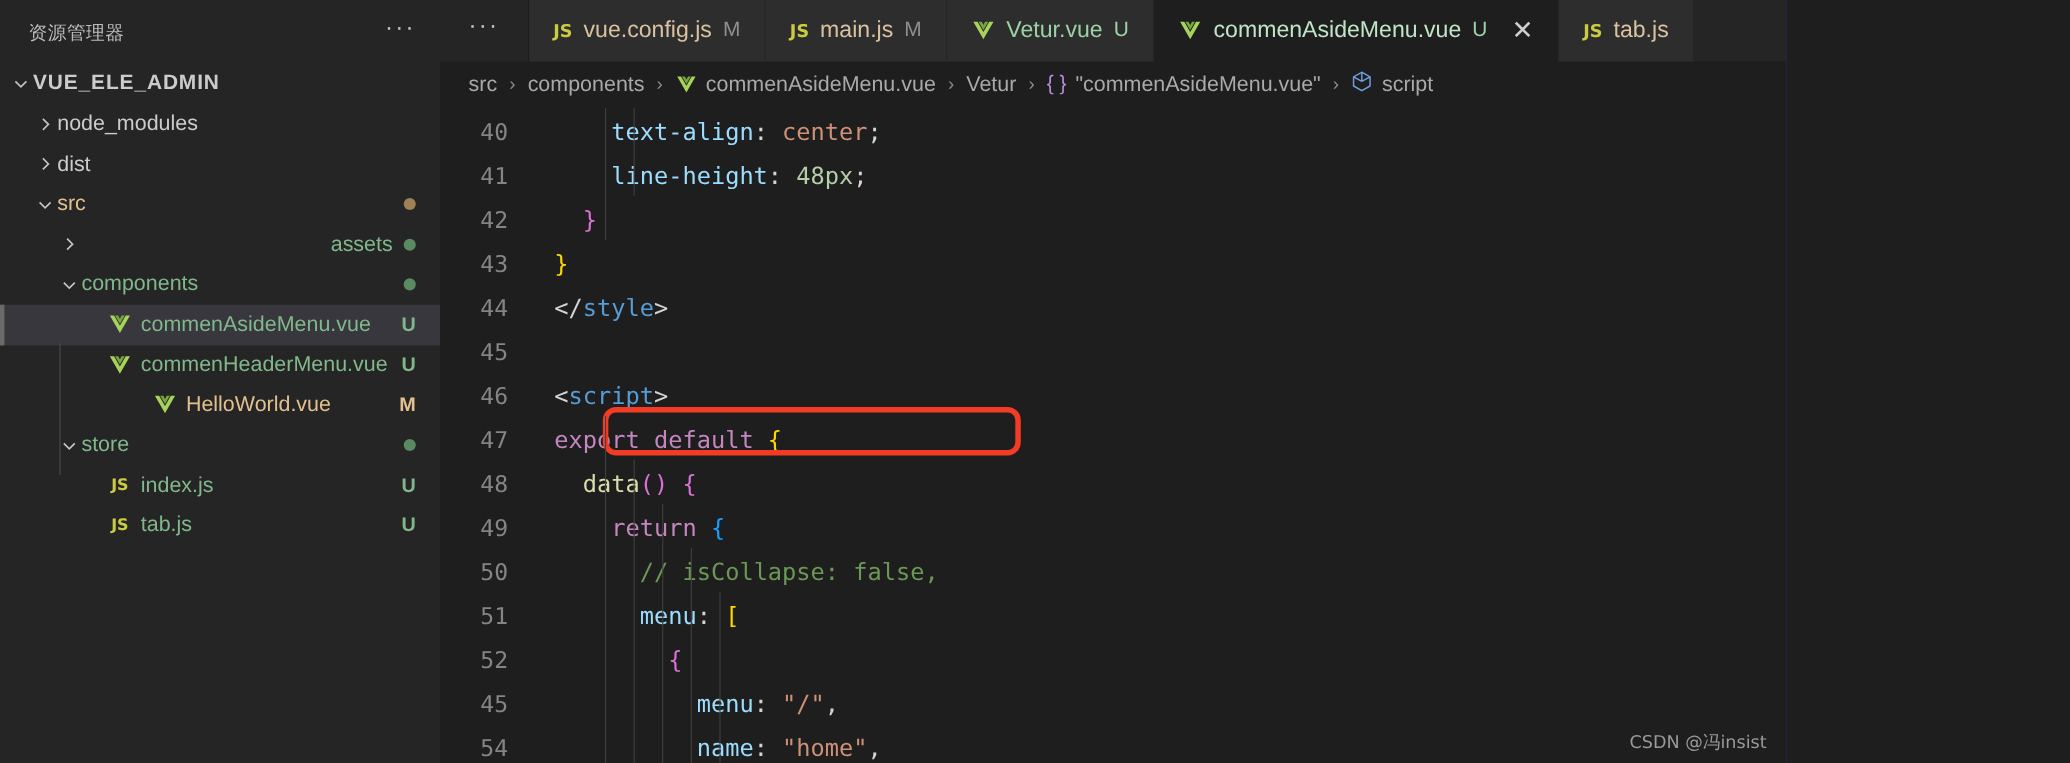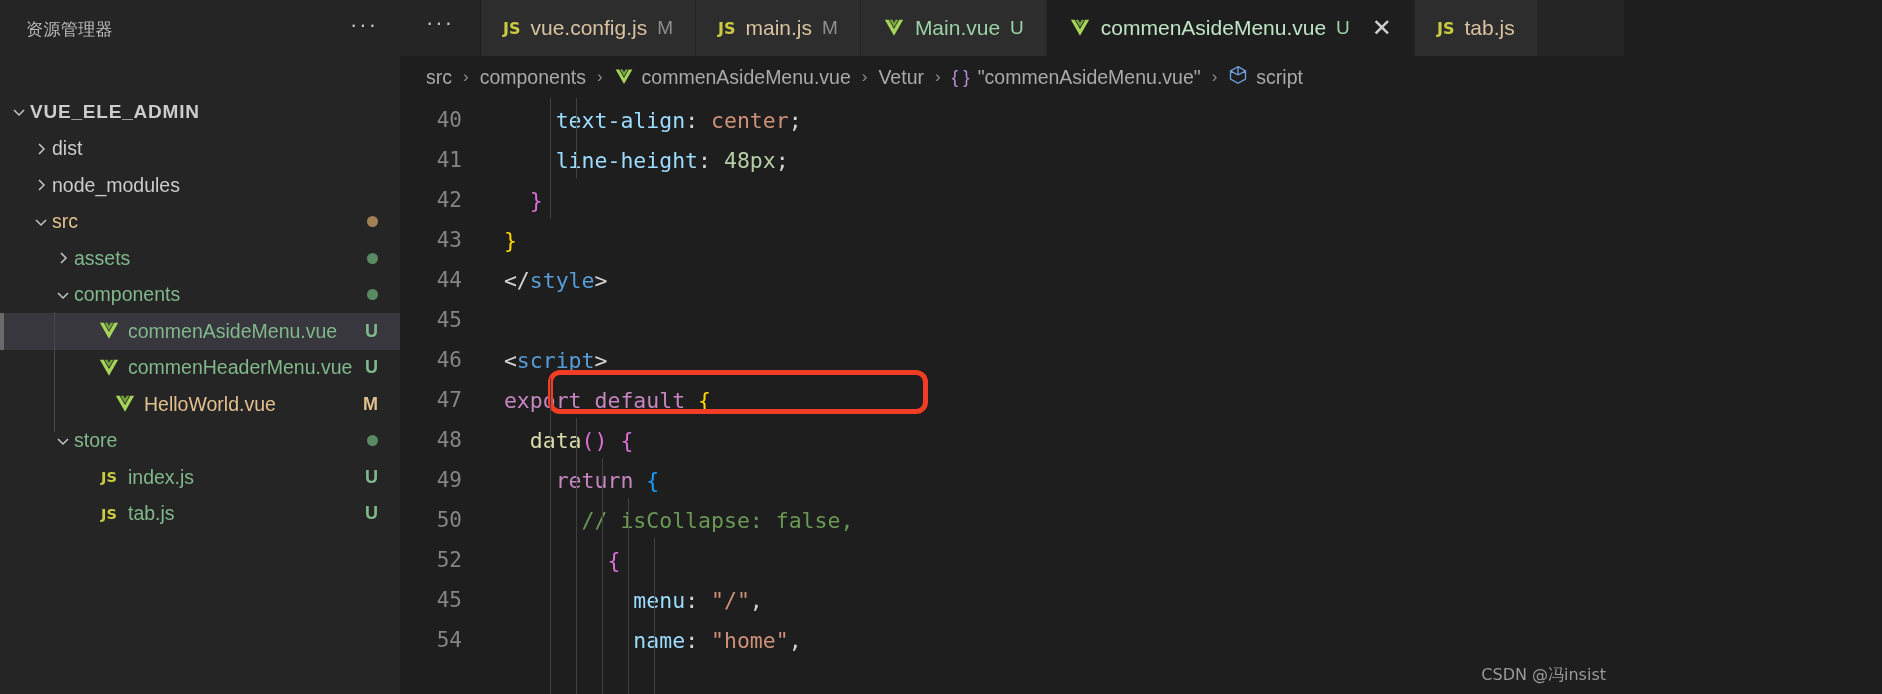--- a/index.html
+++ b/index.html
@@ -38,21 +38,21 @@
     letter-spacing: 0.4px;
     font-family: "DejaVu Sans", "Liberation Sans", sans-serif;
   }
   .sidebar-more {
     color: #c5c5c5;
     font-size: 22px;
     line-height: 10px;
     letter-spacing: 2px;
     padding-bottom: 8px;
   }
-  .tree { padding-top: 0px; margin-top: 36px; }
+  .tree { padding-top: 0px; }
   .row {
     height: 36.5px;
     display: flex;
     align-items: center;
     position: relative;
     padding-right: 22px;
     font-size: 19.5px;
     white-space: nowrap;
   }
   .row.selected {
@@ -249,40 +249,40 @@
         </span>
         <span class="root-label">VUE_ELE_ADMIN</span>
       </div>
       <div id="tree-rows">
           <div class="row" style="padding-left: 30px;">
             <span class="twisty">
               <svg width="16" height="16" viewBox="0 0 16 16">
                 <path d="M6 3 L11 8 L6 13" fill="none" stroke="#c5c5c5" stroke-width="1.5"></path>
               </svg>
             </span>
+            <span class="row-label" style="color:#cccccc">node_modules</span>
+          </div>
+          <div class="row" style="padding-left: 30px;">
+            <span class="twisty">
+              <svg width="16" height="16" viewBox="0 0 16 16">
+                <path d="M6 3 L11 8 L6 13" fill="none" stroke="#c5c5c5" stroke-width="1.5"></path>
+              </svg>
+            </span>
             <span class="row-label" style="color:#cccccc">dist</span>
-          </div>
-          <div class="row" style="padding-left: 30px;">
-            <span class="twisty">
-              <svg width="16" height="16" viewBox="0 0 16 16">
-                <path d="M6 3 L11 8 L6 13" fill="none" stroke="#c5c5c5" stroke-width="1.5"></path>
-              </svg>
-            </span>
-            <span class="row-label" style="color:#cccccc">node_modules</span>
           </div>
           <div class="row" style="padding-left: 30px;">
             <span class="twisty">
               <svg width="16" height="16" viewBox="0 0 16 16">
                 <path d="M3 6 L8 11 L13 6" fill="none" stroke="#c5c5c5" stroke-width="1.5"></path>
               </svg>
             </span>
             <span class="row-label" style="color:#e2c08d">src</span>
             <span class="dot" style="background:#a08055"></span>
           </div>
-          <div class="row" style="padding-left: 52px;">
+          <div class="row" style="padding-left: 52px; text-align: right;">
             <span class="twisty">
               <svg width="16" height="16" viewBox="0 0 16 16">
                 <path d="M6 3 L11 8 L6 13" fill="none" stroke="#c5c5c5" stroke-width="1.5"></path>
               </svg>
             </span>
             <span class="row-label" style="color:#81b88b">assets</span>
             <span class="dot" style="background:#5a8a62"></span>
           </div>
           <div class="row" style="padding-left: 52px;">
             <span class="twisty">
@@ -308,21 +308,21 @@
             <span class="twisty"></span>
             <span class="icon-vue">
               <svg width="22" height="22" viewBox="0 0 24 24">
                 <path d="M2 3h4.2L12 13.2 17.8 3H22L12 20.5z" fill="#a6d35a"></path>
                 <path d="M7.2 3h3.1L12 6.2 13.7 3h3.1L12 11.3z" fill="#79a63f"></path>
               </svg>
             </span>
             <span class="row-label" style="color:#81b88b">commenHeaderMenu.vue</span>
             <span class="row-badge" style="color:#81b88b">U</span>
           </div>
-          <div class="row" style="padding-left: 90px;">
+          <div class="row" style="padding-left: 115px;">
             <span class="twisty"></span>
             <span class="icon-vue">
               <svg width="22" height="22" viewBox="0 0 24 24">
                 <path d="M2 3h4.2L12 13.2 17.8 3H22L12 20.5z" fill="#a6d35a"></path>
                 <path d="M7.2 3h3.1L12 6.2 13.7 3h3.1L12 11.3z" fill="#79a63f"></path>
               </svg>
             </span>
             <span class="row-label" style="color:#e2c08d">HelloWorld.vue</span>
             <span class="row-badge" style="color:#e2c08d">M</span>
           </div>
@@ -369,21 +369,21 @@
             <span class="tab-name-js">main.js</span>
             <span class="tab-badge" style="color:#8f8f8f">M</span>
           </div>
           <div class="tab">
             <span style="display:flex">
               <svg width="22" height="22" viewBox="0 0 24 24">
                 <path d="M2 3h4.2L12 13.2 17.8 3H22L12 20.5z" fill="#a6d35a"></path>
                 <path d="M7.2 3h3.1L12 6.2 13.7 3h3.1L12 11.3z" fill="#79a63f"></path>
               </svg>
             </span>
-            <span class="tab-name-vue">Main.vue</span>
+            <span class="tab-name-vue">Vetur.vue</span>
             <span class="tab-badge" style="color:#9cd1a6">U</span>
           </div>
           <div class="tab active">
             <span style="display:flex">
               <svg width="22" height="22" viewBox="0 0 24 24">
                 <path d="M2 3h4.2L12 13.2 17.8 3H22L12 20.5z" fill="#a6d35a"></path>
                 <path d="M7.2 3h3.1L12 6.2 13.7 3h3.1L12 11.3z" fill="#79a63f"></path>
               </svg>
             </span>
             <span class="tab-name-vue">commenAsideMenu.vue</span>
@@ -441,20 +441,21 @@
           <div class="code-line"><span class="gutter">41</span><span class="code-text"><span class="t-punc">      </span><span class="t-prop">line-height</span><span class="t-punc">: </span><span class="t-num">48px</span><span class="t-punc">;</span></span></div>
           <div class="code-line"><span class="gutter">42</span><span class="code-text"><span class="t-punc">    </span><span class="t-brace-p">}</span></span></div>
           <div class="code-line"><span class="gutter">43</span><span class="code-text"><span class="t-punc">  </span><span class="t-brace-y">}</span></span></div>
           <div class="code-line"><span class="gutter">44</span><span class="code-text"><span class="t-punc">  </span><span class="t-punc">&lt;/</span><span class="t-tag">style</span><span class="t-punc">&gt;</span></span></div>
           <div class="code-line"><span class="gutter">45</span><span class="code-text"></span></div>
           <div class="code-line"><span class="gutter">46</span><span class="code-text"><span class="t-punc">  </span><span class="t-punc">&lt;</span><span class="t-tag">script</span><span class="t-punc">&gt;</span></span></div>
           <div class="code-line"><span class="gutter">47</span><span class="code-text"><span class="t-punc">  </span><span class="t-kw">export default</span><span class="t-punc"> </span><span class="t-brace-y">{</span></span></div>
           <div class="code-line"><span class="gutter">48</span><span class="code-text"><span class="t-punc">    </span><span class="t-fn">data</span><span class="t-brace-p">()</span><span class="t-punc"> </span><span class="t-brace-p">{</span></span></div>
           <div class="code-line"><span class="gutter">49</span><span class="code-text"><span class="t-punc">      </span><span class="t-kw">return</span><span class="t-punc"> </span><span class="t-brace-b">{</span></span></div>
           <div class="code-line"><span class="gutter">50</span><span class="code-text"><span class="t-punc">        </span><span class="t-comment">// isCollapse: false,</span></span></div>
+          <div class="code-line"><span class="gutter">51</span><span class="code-text"><span class="t-punc">        </span><span class="t-prop">menu</span><span class="t-punc">: </span><span class="t-brace-y">[</span></span></div>
           <div class="code-line"><span class="gutter">52</span><span class="code-text"><span class="t-punc">          </span><span class="t-brace-p">{</span></span></div>
           <div class="code-line"><span class="gutter">45</span><span class="code-text"><span class="t-punc">            </span><span class="t-prop">menu</span><span class="t-punc">: </span><span class="t-val">"/"</span><span class="t-punc">,</span></span></div>
           <div class="code-line"><span class="gutter">54</span><span class="code-text"><span class="t-punc">            </span><span class="t-prop">name</span><span class="t-punc">: </span><span class="t-val">"home"</span><span class="t-punc">,</span></span></div>
         </div>
       <div class="highlight-box" style="left:148px; top:272px; width:380px; height:44px;"></div>
     <div class="indent-line" style="left: 150px; top: 0px; height: 120px; bottom: auto;"></div>
         <div class="indent-line" style="left: 176px; top: 0px; height: 80px; bottom: auto;"></div>
         <div class="indent-line" style="left: 150px; top: 280px; height: 316px; bottom: auto;"></div>
         <div class="indent-line" style="left: 176px; top: 320px; height: 276px; bottom: auto;"></div>
         <div class="indent-line" style="left: 202px; top: 360px; height: 236px; bottom: auto;"></div>

